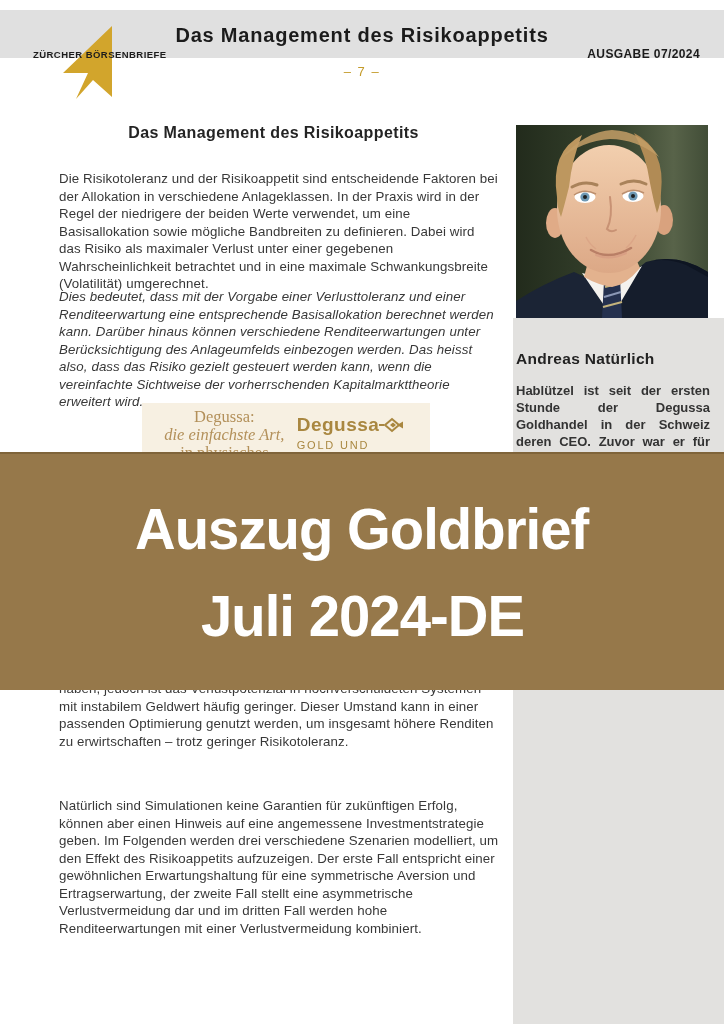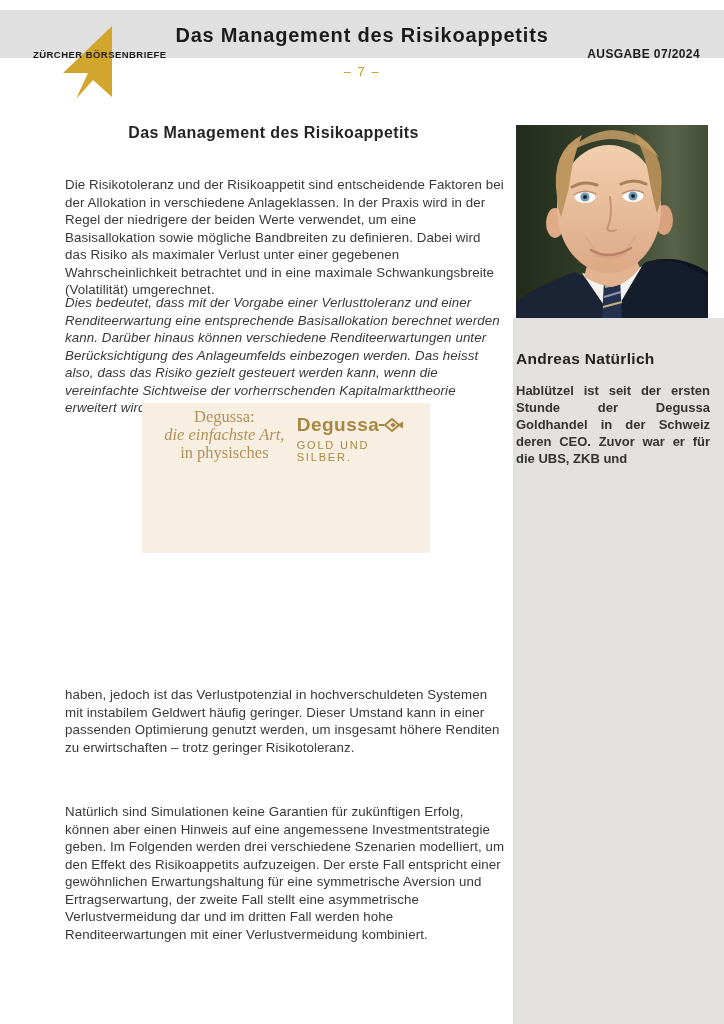--- a/index.html
+++ b/index.html
@@ -25,21 +25,21 @@
   .pagenum{
     position:absolute;top:64px;left:0;width:724px;text-align:center;
     font-size:13px;letter-spacing:1.5px;color:#c49b2a;
   }
   
   .article-heading{
     position:absolute;top:124px;left:55px;width:437px;text-align:center;margin:0;
     font-size:16px;font-weight:bold;letter-spacing:.4px;color:#242424;
   }
   .body-par{
-    position:absolute;left:55px;width:440px;margin:10px;
+    position:absolute;left:55px;width:440px;margin:4px;
     font-size:13.3px;line-height:17.5px;letter-spacing:.1px;color:#383838;
     text-align:left;hyphens:auto;-webkit-hyphens:auto;
   }
   .p1{top:166px;}
   .p2{top:284px;font-style:italic;}
   .p3{top:676px;z-index:1;}
   .p4{top:793px;}
   
   .ad{
     position:absolute;left:142px;top:403px;width:288px;height:150px;
@@ -172,14 +172,18 @@
     <path d="M80,130 Q94,136 110,128" stroke="#d59a82" stroke-width="2" fill="none" stroke-linecap="round" opacity="0.7"></path>
     <path d="M70,112 Q74,120 80,124" stroke="#d9a385" stroke-width="1.5" fill="none" opacity="0.8"></path>
     <path d="M120,110 Q116,118 110,123" stroke="#d9a385" stroke-width="1.5" fill="none" opacity="0.8"></path>
   </svg>
   <h3 class="author-name">Andreas Natürlich</h3>
   <p class="author-bio" lang="de">Hablützel ist seit der ersten Stunde der Degussa Goldhandel in der Schweiz deren CEO. Zuvor war er für die UBS, ZKB und</p>
 
   <p class="body-par p3" lang="de">haben, jedoch ist das Verlustpotenzial in hochverschuldeten Systemen mit instabilem Geldwert häufig geringer. Dieser Umstand kann in einer passenden Optimierung genutzt werden, um insgesamt höhere Renditen zu erwirtschaften – trotz geringer Risikotoleranz.</p>
   <p class="body-par p4" lang="de">Natürlich sind Simulationen keine Garantien für zukünftigen Erfolg, können aber einen Hinweis auf eine angemessene Investmentstrategie geben. Im Folgenden werden drei verschiedene Szenarien modelliert, um den Effekt des Risikoappetits aufzuzeigen. Der erste Fall entspricht einer gewöhnlichen Erwartungshaltung für eine symmetrische Aversion und Ertragserwartung, der zweite Fall stellt eine asymmetrische Verlustvermeidung dar und im dritten Fall werden hohe Renditeerwartungen mit einer Verlustvermeidung kombiniert.</p>
 
+  <div class="overlay">
+    <div class="overlay-line">Auszug Goldbrief</div>
+    <div class="overlay-line">Juli 2024-DE</div>
+  </div>
 
 </div>
 
 </body></html>

